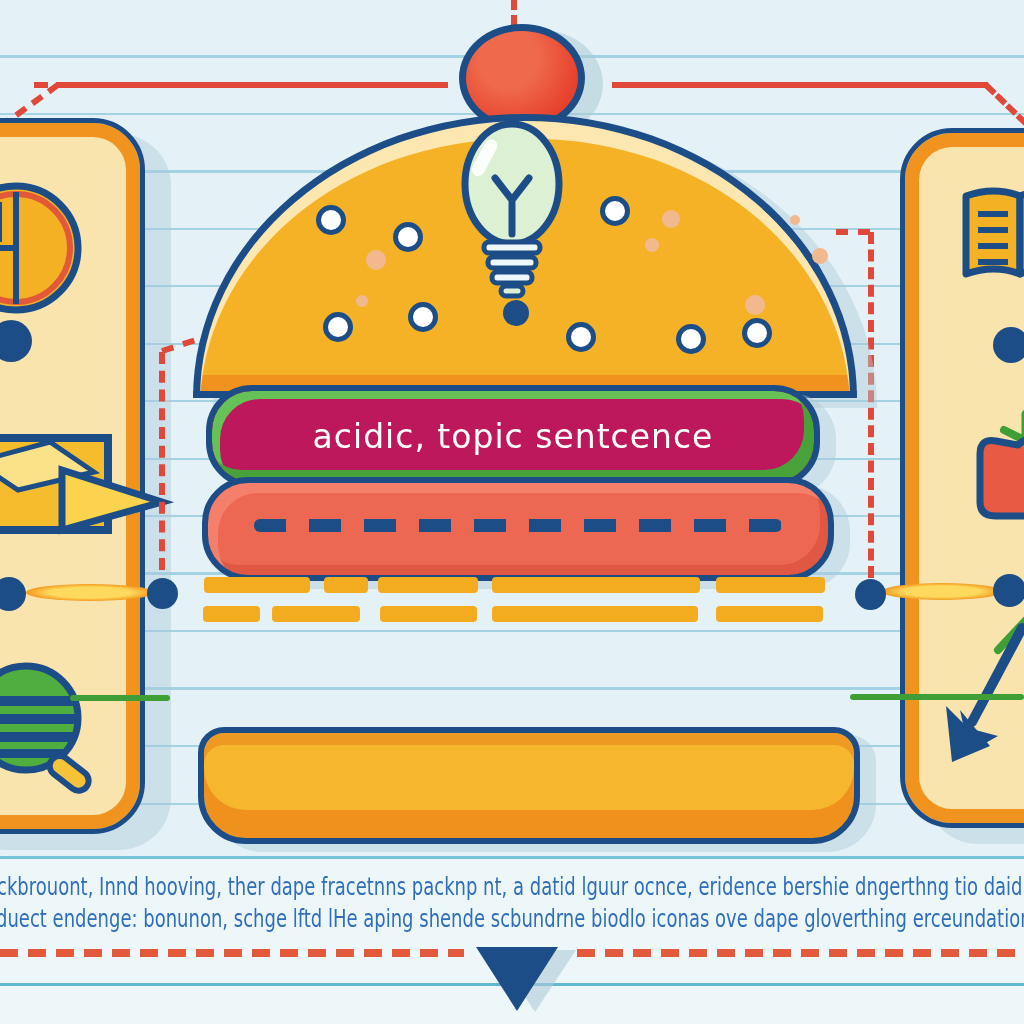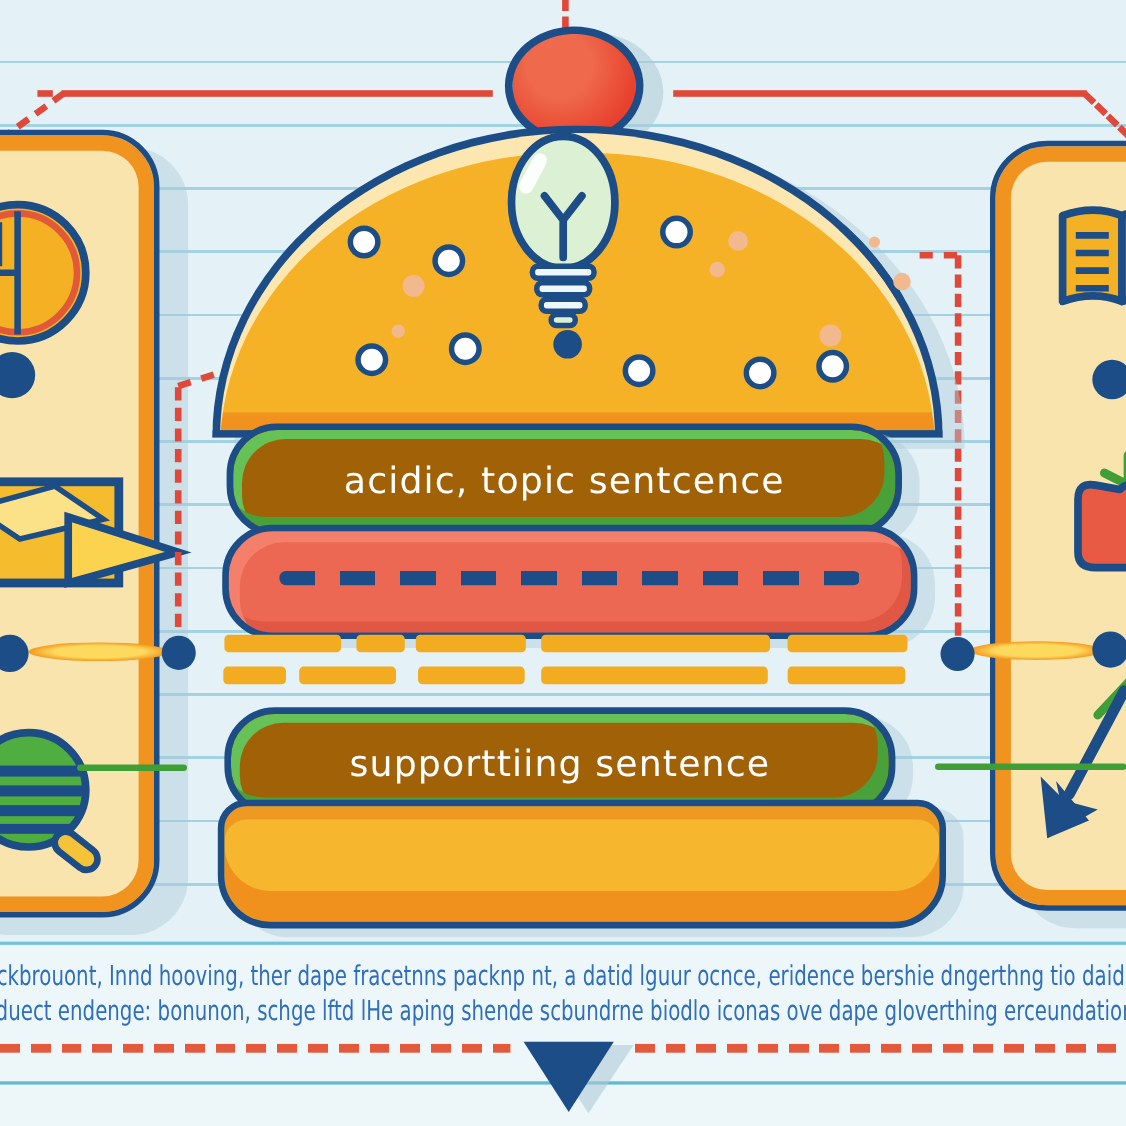--- a/index.html
+++ b/index.html
@@ -49,21 +49,21 @@
   }
   .seed{position:absolute;width:20px;height:20px;border-radius:50%;
         background:#fff;border:5px solid #1d4d86;}
   .seed-solid{position:absolute;border-radius:50%;background:#1d4d86;}
   .crumb{position:absolute;border-radius:50%;background:#f2b98f;}
   .band{
     border:6px solid #1d4d86;border-radius:46px;
     display:flex;align-items:center;justify-content:center;
   }
   .band-green{
-    background:#a16207;
+    background:#be185d;
     box-shadow:inset -10px -12px 0 #49a139, inset 8px 8px 0 #66c256,
                16px 8px 0 rgba(173,202,214,.45);
   }
   #band-topic{left:206px;top:385px;width:602px;height:91px;}
   #band-supporting{left:204px;top:643px;width:598px;height:88px;}
   .band-label{
     color:#ffffff;font-size:33px;letter-spacing:1px;
     font-family:"DejaVu Sans","Liberation Sans",sans-serif;
   }
   #band-tomato{
@@ -223,23 +223,20 @@
   <div class="cheese abs" style="left:324px;top:577px;width:44px;"></div>
   <div class="cheese abs" style="left:378px;top:577px;width:100px;"></div>
   <div class="cheese abs" style="left:492px;top:577px;width:208px;"></div>
   <div class="cheese abs" style="left:716px;top:577px;width:109px;"></div>
   <div class="cheese abs" style="left:203px;top:606px;width:57px;"></div>
   <div class="cheese abs" style="left:272px;top:606px;width:88px;"></div>
   <div class="cheese abs" style="left:380px;top:606px;width:97px;"></div>
   <div class="cheese abs" style="left:492px;top:606px;width:206px;"></div>
   <div class="cheese abs" style="left:716px;top:606px;width:107px;"></div>
 
-  <div class="abs band band-green" id="band-supporting">
-    <span class="band-label">supporttiing sentence</span>
-  </div>
 
   <div class="abs" id="bottom-bun"></div>
 
   <div class="abs lens" style="left:26px;top:584px;width:128px;"></div>
   <div class="abs navy-dot" style="left:-8px;top:577px;width:34px;height:34px;"></div>
   <div class="abs navy-dot" style="left:147px;top:578px;width:31px;height:31px;"></div>
   <div class="abs lens" style="left:882px;top:583px;width:120px;"></div>
   <div class="abs navy-dot" style="left:855px;top:579px;width:31px;height:31px;"></div>
   <div class="abs navy-dot" style="left:993px;top:574px;width:33px;height:33px;"></div>
   <div class="abs green-line" style="left:70px;top:695px;width:100px;"></div>

